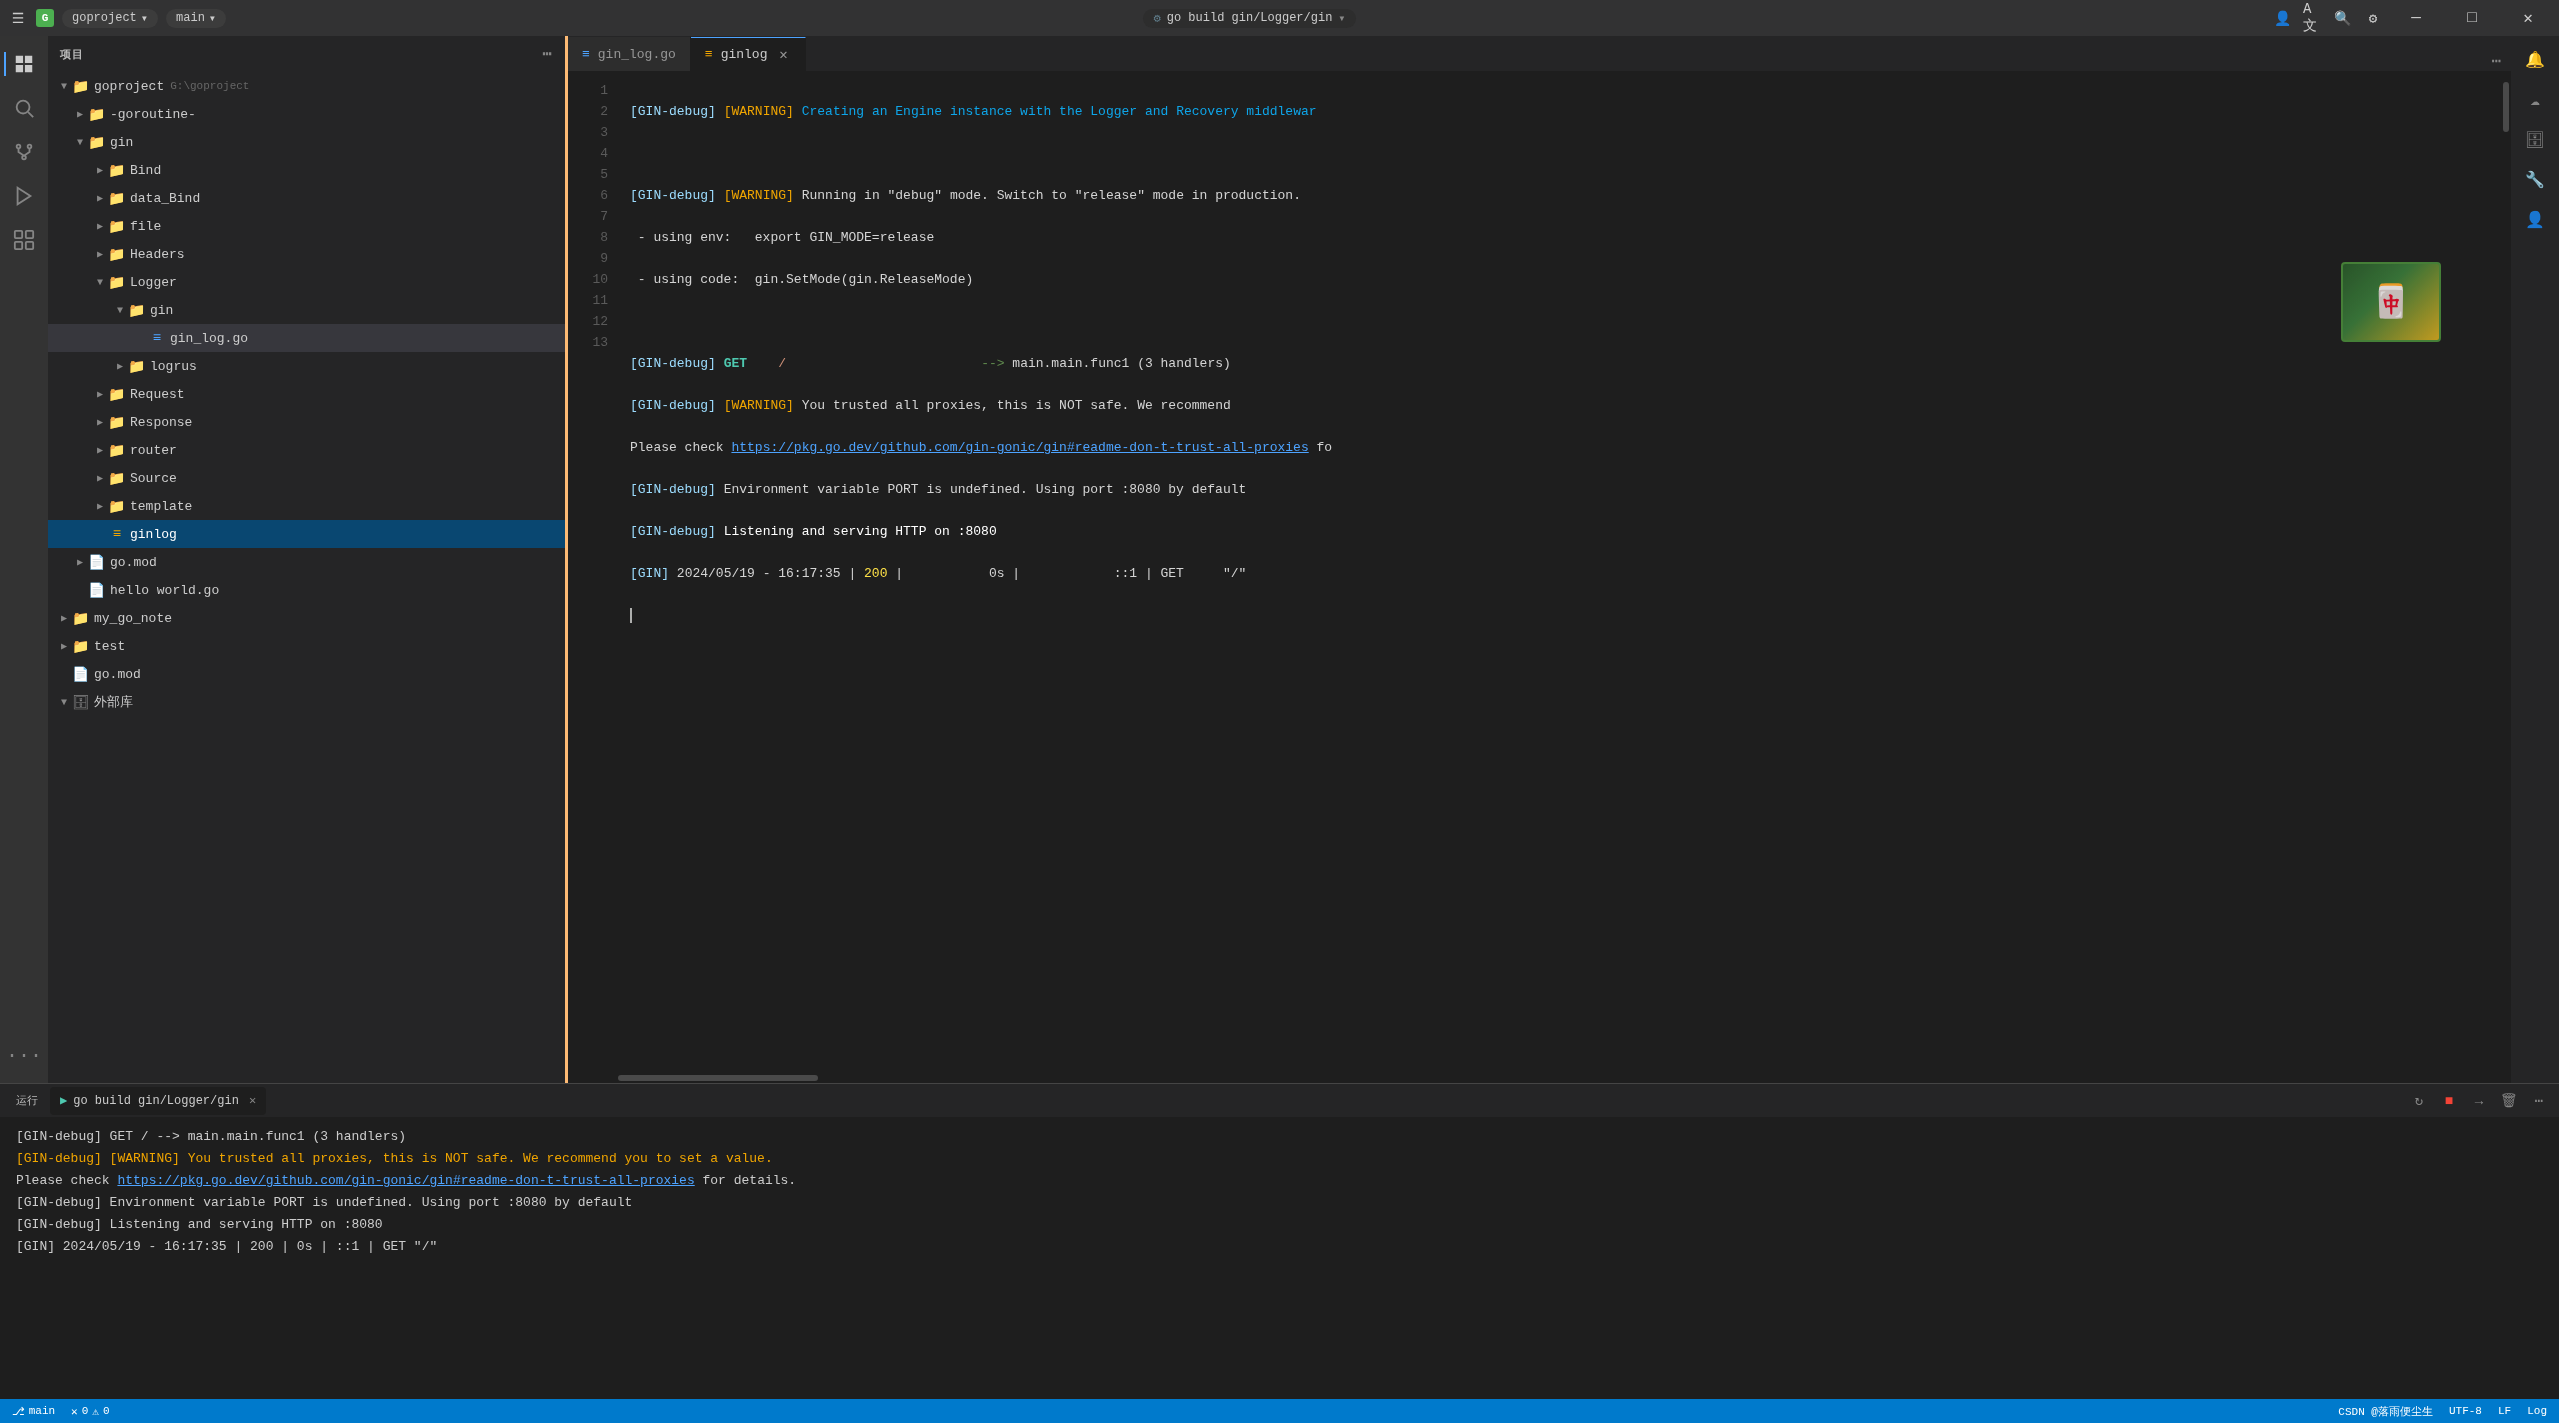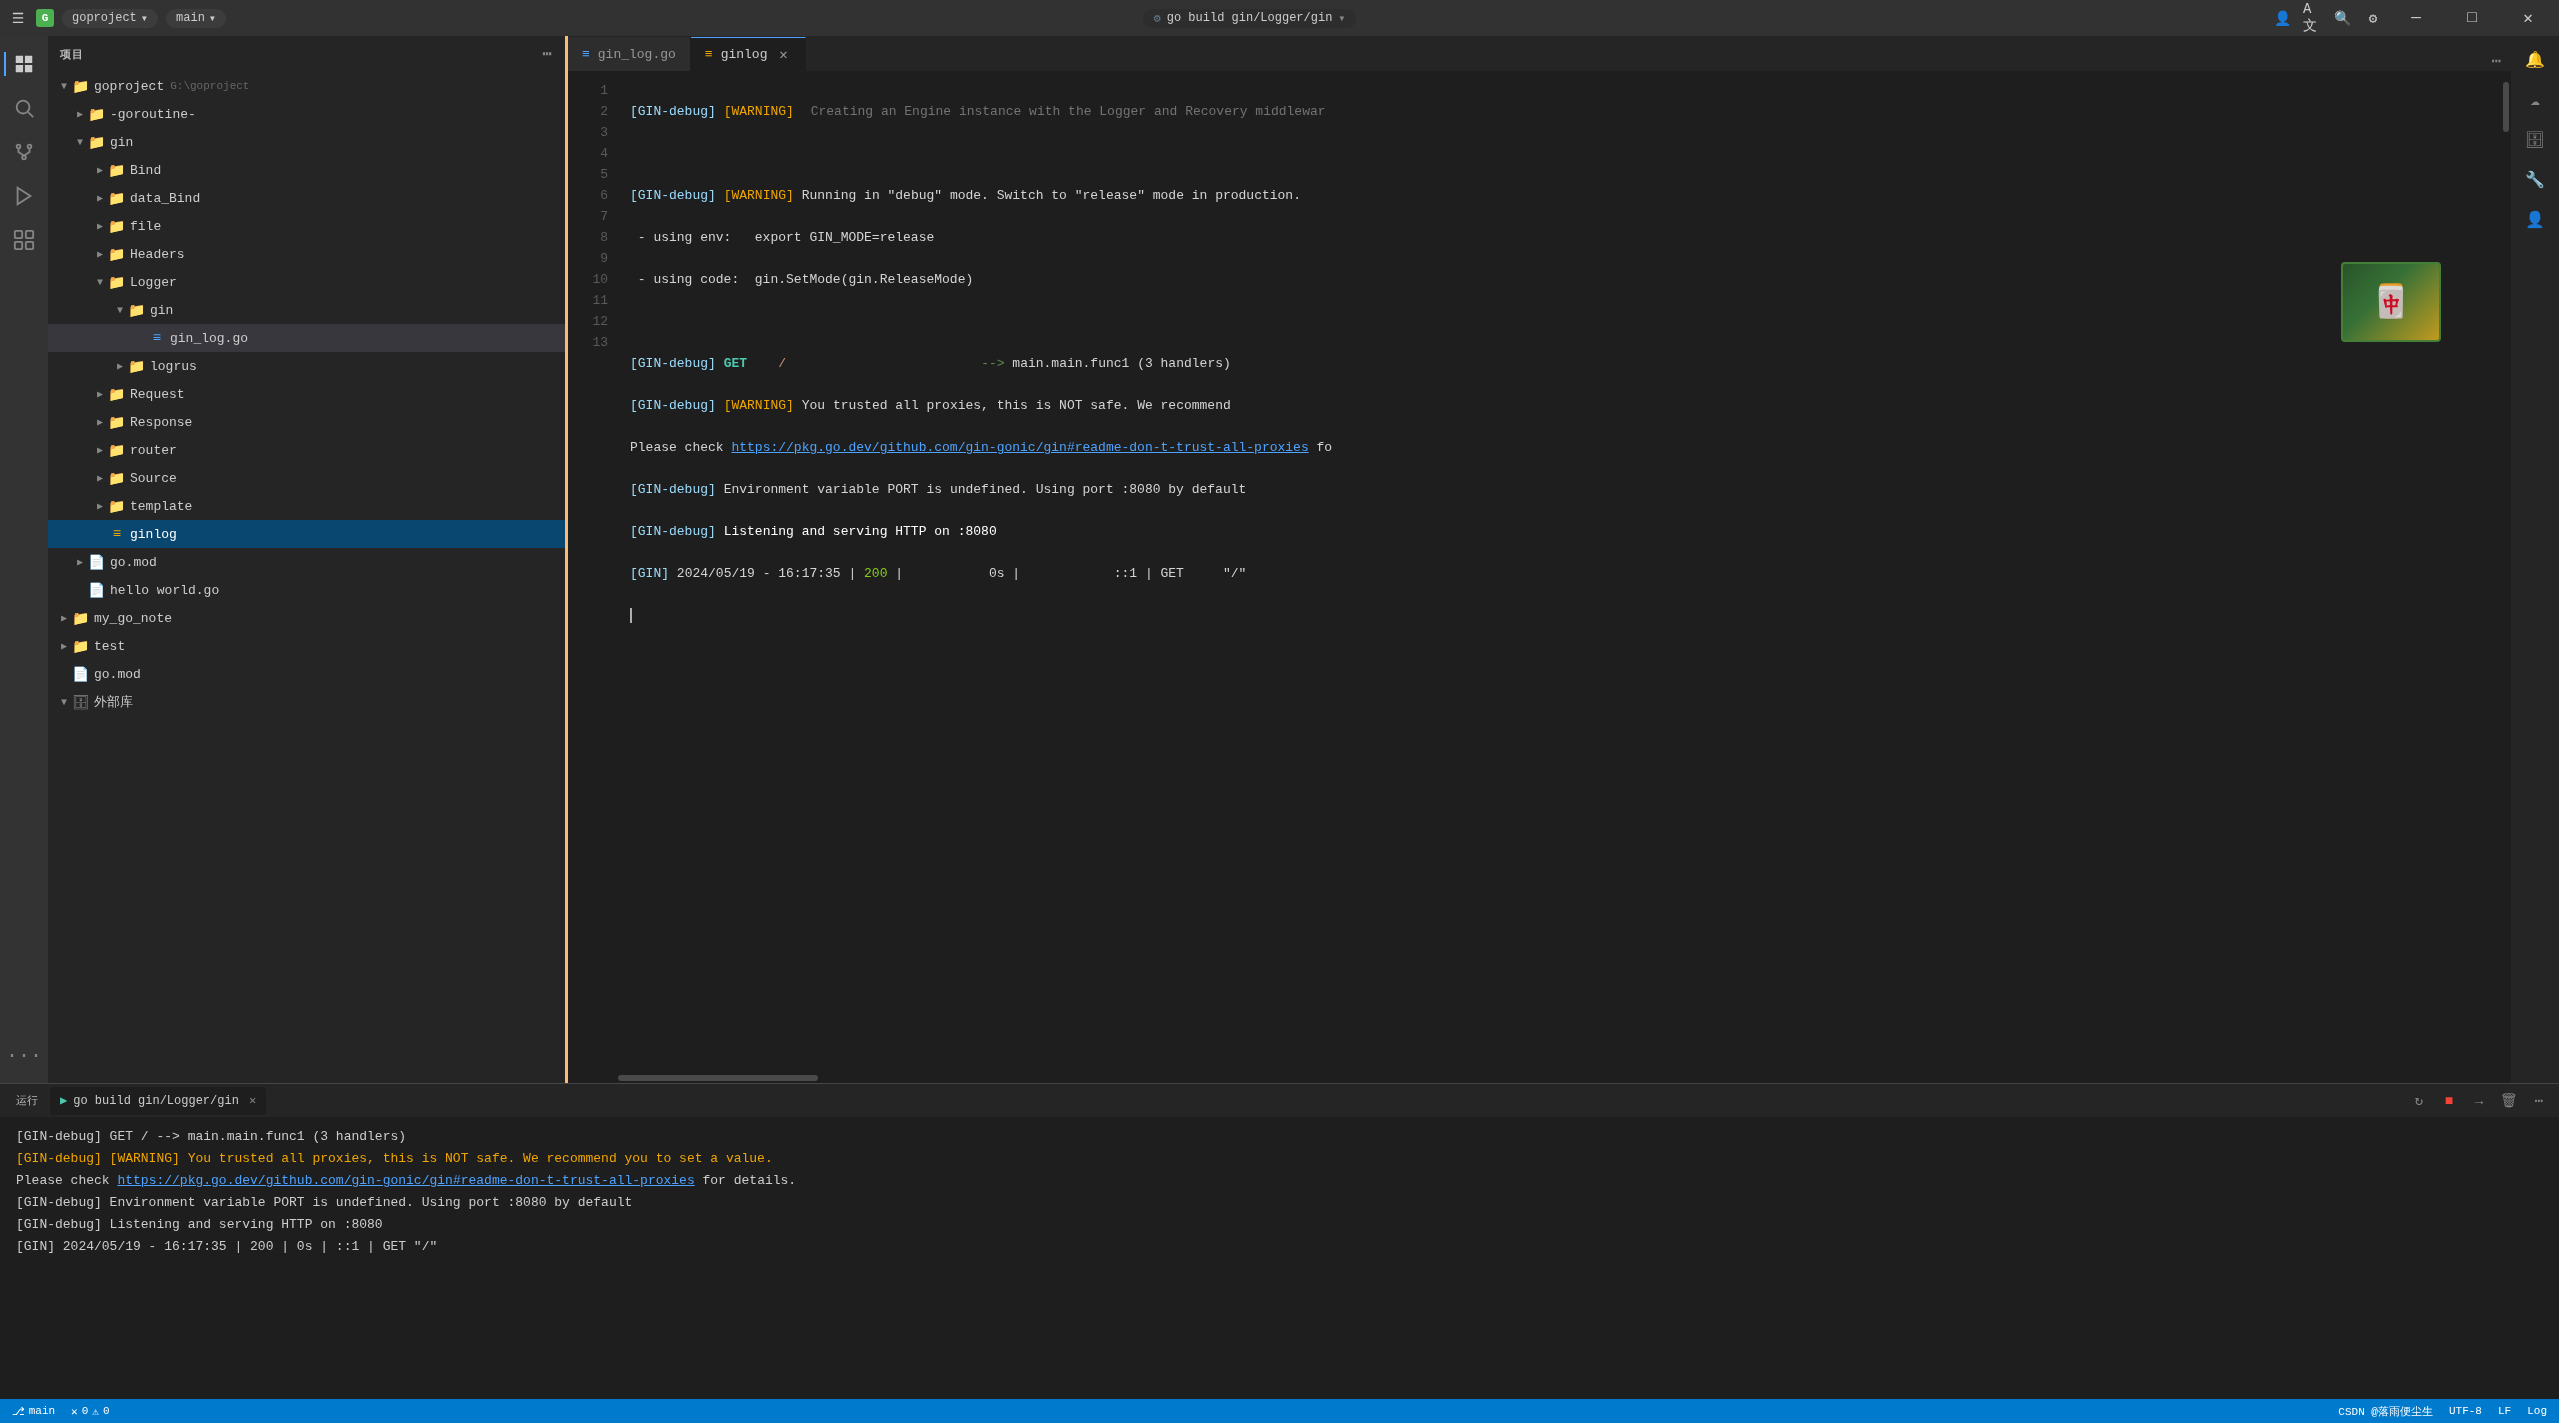--- a/index.html
+++ b/index.html
@@ -227,21 +227,21 @@
       font-size: 13px;
       line-height: 21px;
       color: #d4d4d4;
       white-space: pre;
       overflow-x: auto;
     }
     .code-line { display: block; min-height: 21px; }
     .gin-debug { color: #9cdcfe; }
     .gin-warning { color: #f0a500; }
     .gin-url { color: #4da3ff; text-decoration: underline; }
-    .gin-green { color: #84cc16; margin-top: 12px; }
+    .gin-green { color: #fde047; margin-top: 12px; }
     .gin-arrow { color: #608b4e; }
     .code-cursor { 
       display: inline-block;
       width: 2px; height: 15px;
       background: #aeafad;
       vertical-align: text-bottom;
       animation: blink 1s infinite;
     }
     @keyframes blink { 0%,100%{opacity:1} 50%{opacity:0} }
 
@@ -594,21 +594,21 @@
           <div>6</div>
             <div>7</div>
             <div>8</div>
             <div>9</div>
             <div>10</div>
           <div>11</div>
             <div>12</div>
             <div>13</div>
         </div>
         <div class="code-content">
-<span class="code-line"><span class="gin-debug">[GIN-debug]</span> <span class="gin-warning">[WARNING]</span> <span style="color:#737373;margin-left:9px;">Creating an Engine instance with the Logger and Recovery middlewar</span></span>
+<span class="code-line"><span class="gin-debug">[GIN-debug]</span> <span class="gin-warning">[WARNING]</span> <span style="color:#0ea5e9;">Creating an Engine instance with the Logger and Recovery middlewar</span></span>
 <span class="code-line"> </span>
 <span class="code-line"><span class="gin-debug">[GIN-debug]</span> <span class="gin-warning">[WARNING]</span> <span style="color:#d4d4d4;">Running in "debug" mode. Switch to "release" mode in production.</span></span>
 <span class="code-line"><span style="color:#d4d4d4;"> - using env:   export GIN_MODE=release</span></span>
 <span class="code-line"><span style="color:#d4d4d4;"> - using code:  gin.SetMode(gin.ReleaseMode)</span></span>
 <span class="code-line"> </span>
 <span class="code-line"><span class="gin-debug">[GIN-debug]</span> <span style="color:#4ec9b0;font-weight:bold;">GET</span>    <span style="color:#ce9178;">/</span>                         <span class="gin-arrow">--&gt;</span> <span style="color:#d4d4d4;">main.main.func1 (3 handlers)</span></span>
 <span class="code-line"><span class="gin-debug">[GIN-debug]</span> <span class="gin-warning">[WARNING]</span> <span style="color:#d4d4d4;">You trusted all proxies, this is NOT safe. We recommend</span></span>
 <span class="code-line"><span style="color:#d4d4d4;">Please check </span><span class="gin-url">https://pkg.go.dev/github.com/gin-gonic/gin#readme-don-t-trust-all-proxies</span><span style="color:#d4d4d4;"> fo</span></span>
 <span class="code-line"><span class="gin-debug">[GIN-debug]</span> <span style="color:#d4d4d4;">Environment variable PORT is undefined. Using port :8080 by default</span></span>
 <span class="code-line"><span class="gin-debug">[GIN-debug]</span> <span style="color:#ffffff;">Listening and serving HTTP on :8080</span></span>

